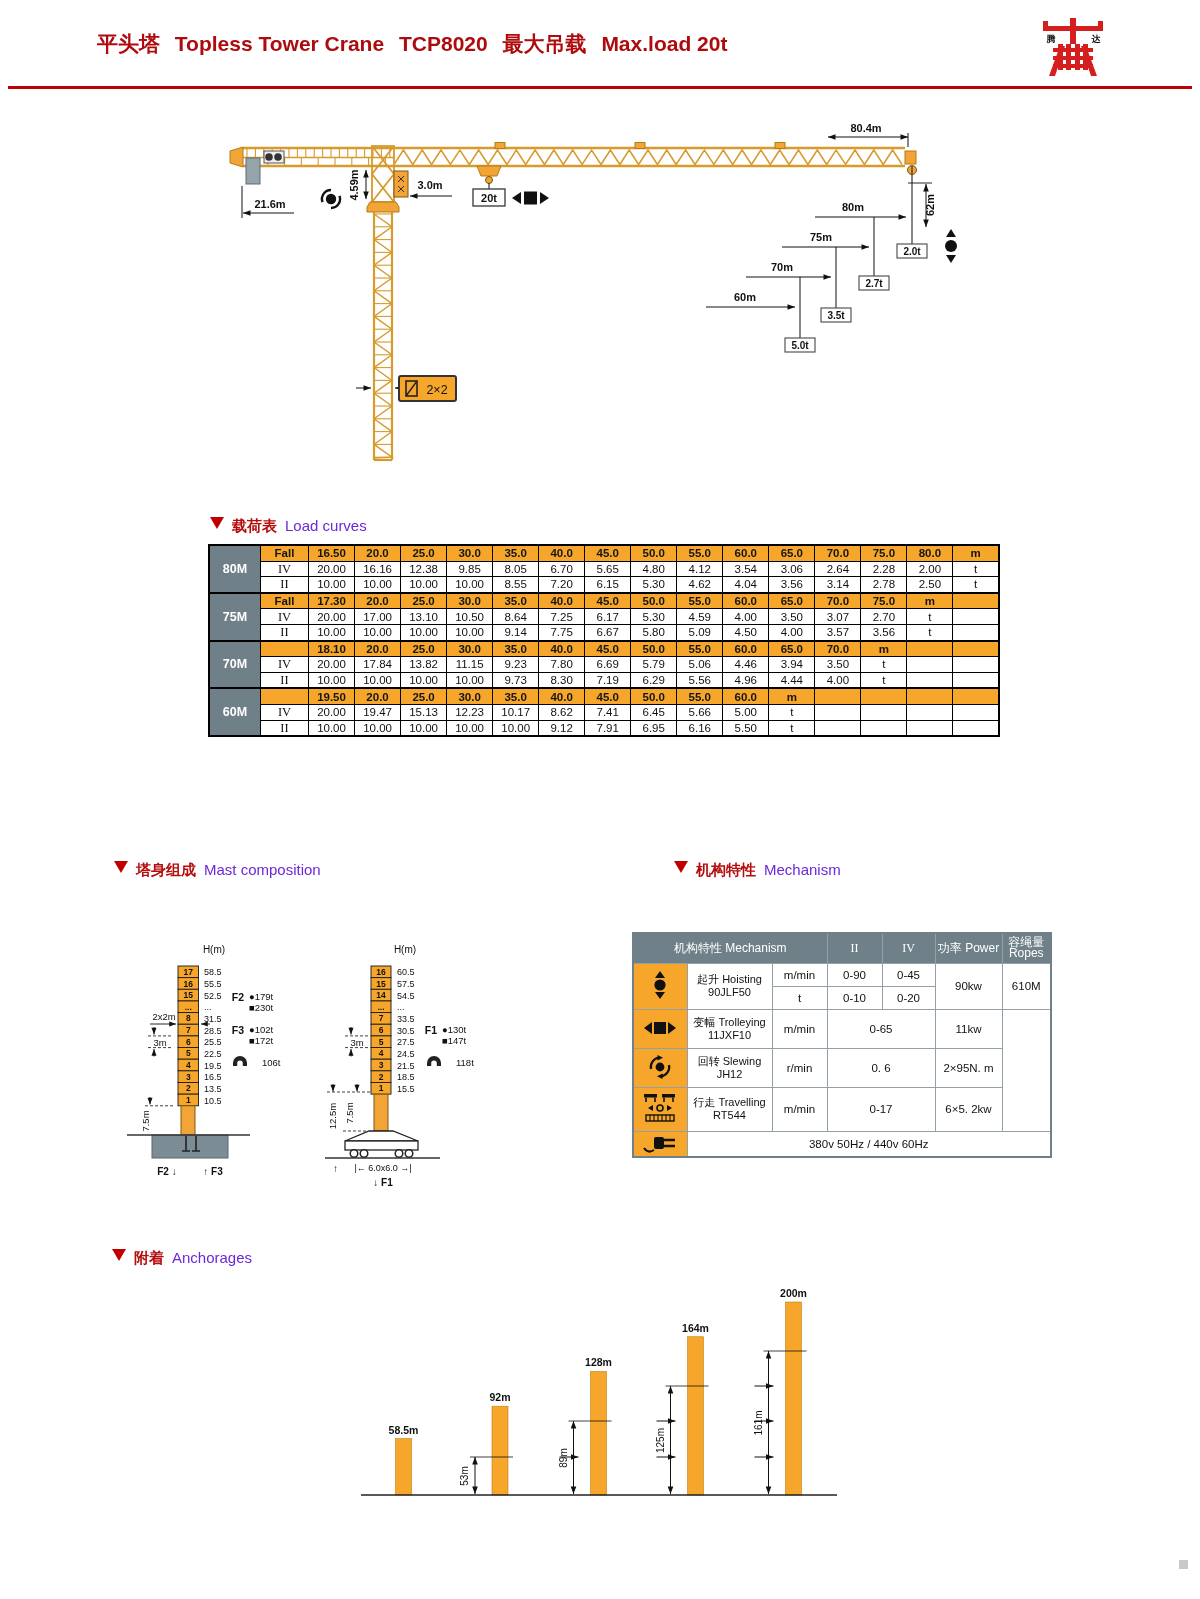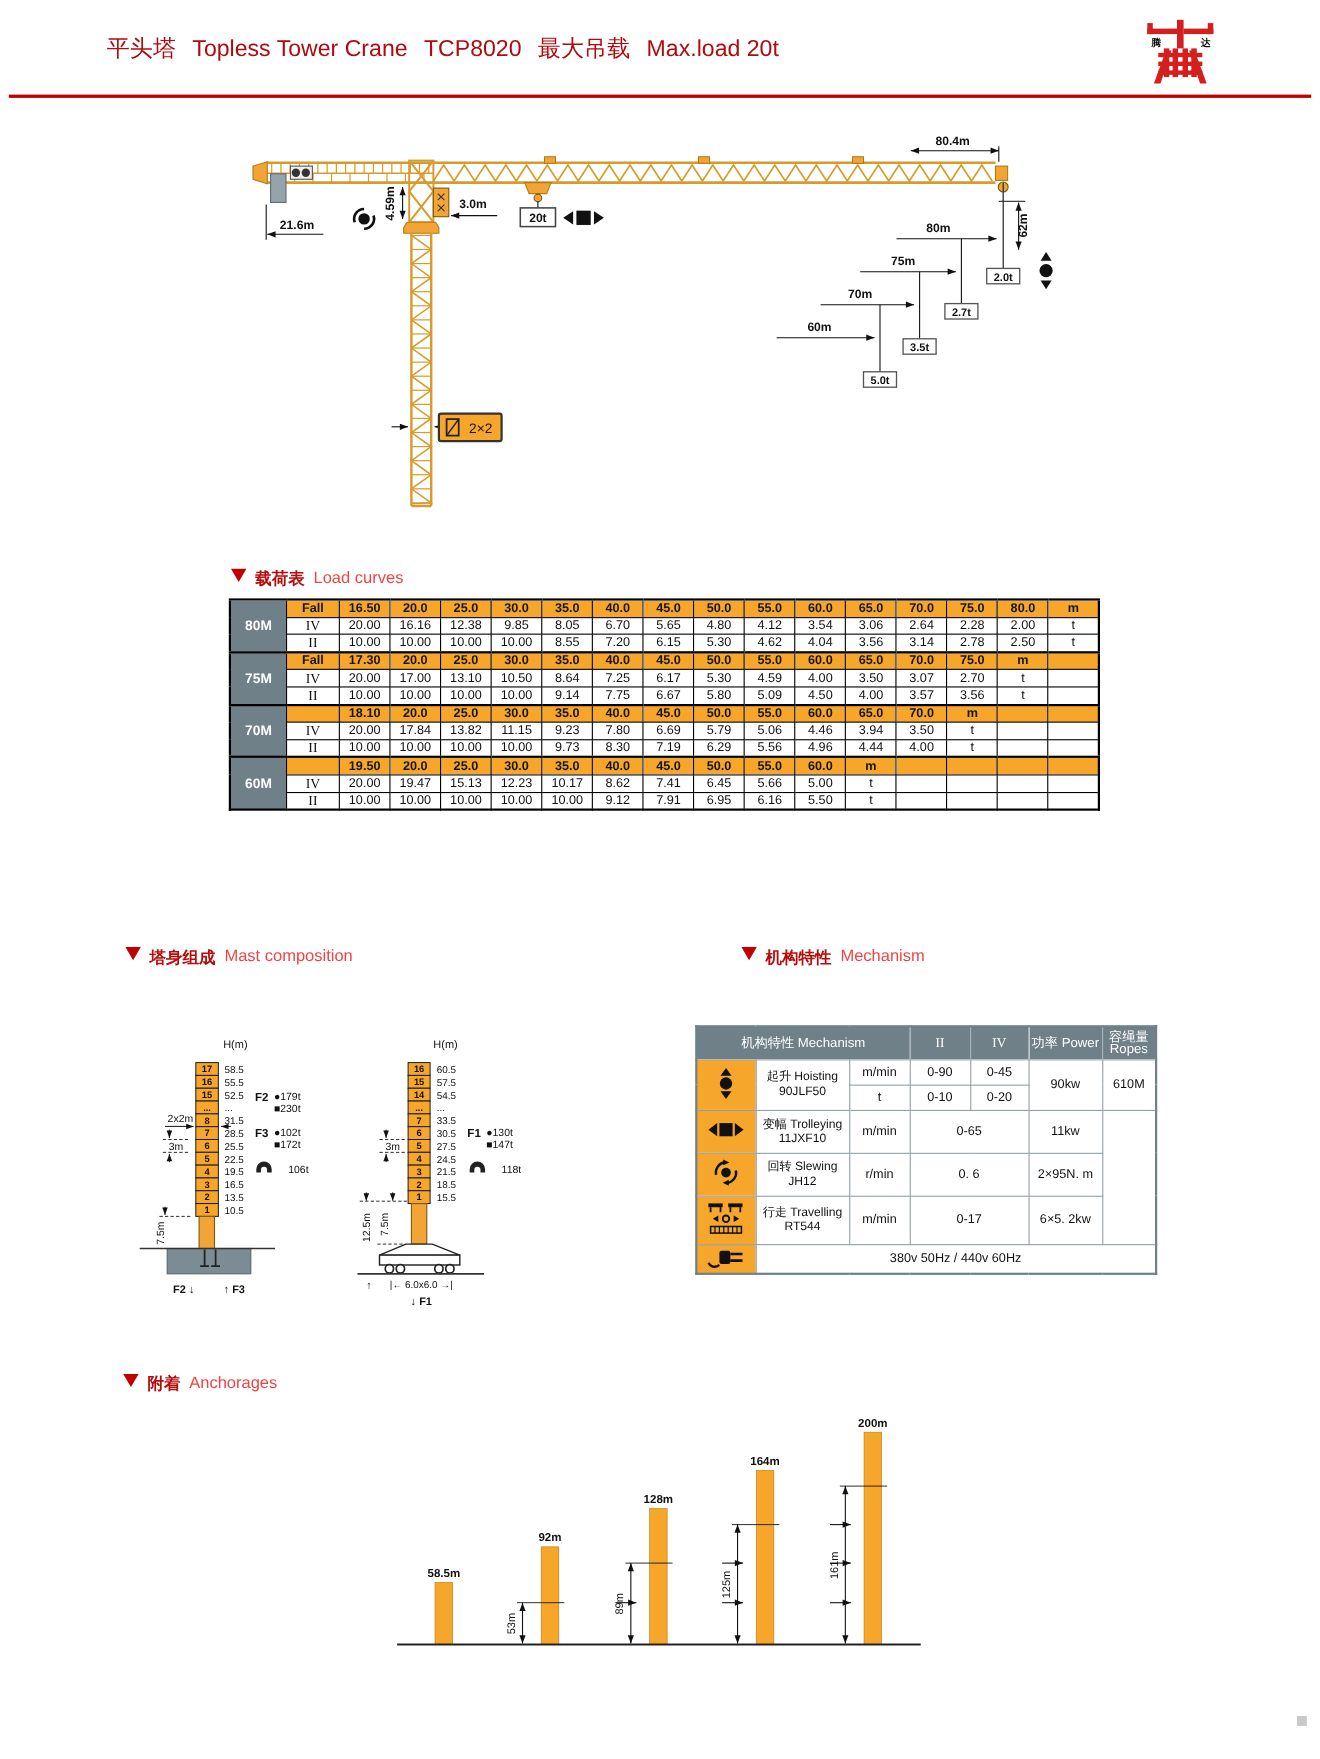--- a/index.html
+++ b/index.html
@@ -1,27 +1,27 @@
 <!DOCTYPE html>
 <html><head>
 <meta charset="utf-8">
 <style>
   html,body{margin:0;padding:0;background:#fff;}
   #page{position:relative;width:1200px;height:1599px;background:#fff;overflow:hidden;
         font-family:"Liberation Sans",sans-serif;color:#111;}
   .abs{position:absolute;}
   
-  #hdr-title{left:97px;top:30px;font-size:21px;font-weight:normal;color:#AE0B0E;white-space:nowrap;}
+  #hdr-title{left:97px;top:30px;font-size:21px;font-weight:bold;color:#AE0B0E;white-space:nowrap;}
   #hdr-title .sp{margin-left:9px;}
   #red-rule{left:8px;top:86px;width:1184px;height:3px;background:#C00000;}
   
   .sec-title{display:flex;gap:8px;font-size:15px;white-space:nowrap;}
   .tri{width:0;height:0;border-left:7px solid transparent;border-right:7px solid transparent;border-top:12px solid #C00000;}
   .sec-zh{color:#B50D0D;font-weight:bold;}
-  .sec-en{color:#ef4444;}
+  .sec-en{color:#6d28d9;}
   
   #load-table{border-collapse:collapse;table-layout:fixed;width:792px;border:2px solid #000;font-size:11.5px;}
   #load-table td{border:1px solid #000;height:14.6px;text-align:center;padding:0;overflow:hidden;white-space:nowrap;line-height:14px;}
   #load-table .gcell{background:#6F8089;color:#fff;font-size:12.5px;font-weight:bold;width:50px;}
   #load-table .ocell{background:#F6A62B;font-weight:bold;color:#151515;}
   #load-table .ocell.lbl{width:47px;margin-top:33px;}
   #load-table .rlbl{font-family:"Liberation Serif",serif;font-size:12.5px;}
   #load-table tr.hdr-row td{border-top:2px solid #000;}
   
   #mech-table{border-collapse:collapse;table-layout:fixed;width:418px;border:2px solid #6F8089;font-size:11.5px;color:#111;}

